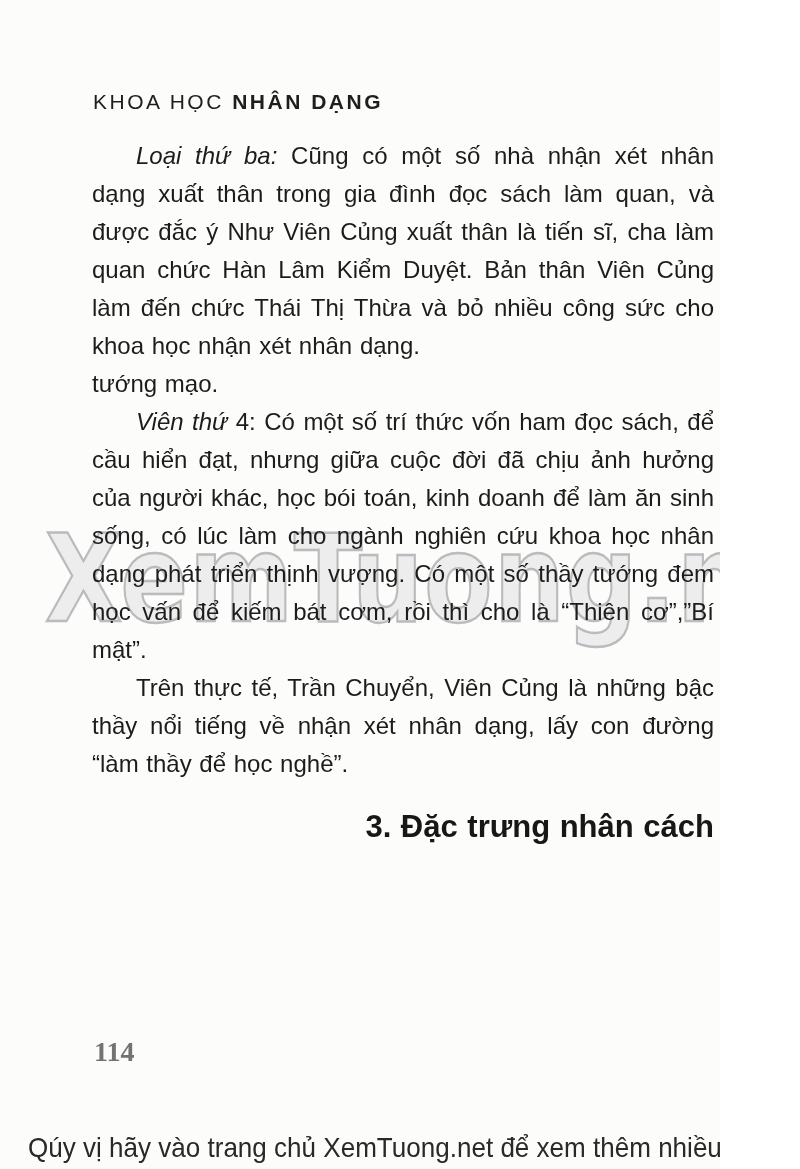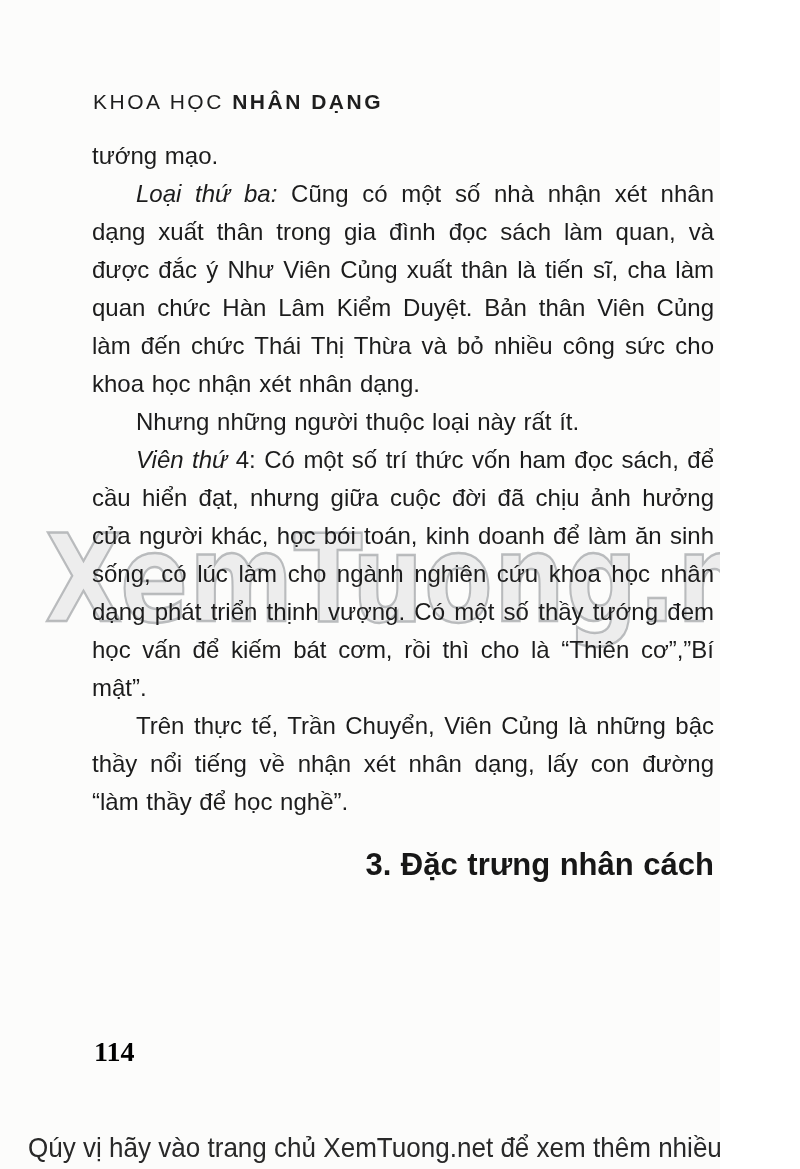--- a/index.html
+++ b/index.html
@@ -77,21 +77,21 @@
 
   
   .folio {
     position: absolute;
     top: 1036px;
     left: 94px;
     z-index: 1;
     font-family: "Liberation Serif", serif;
     font-weight: bold;
     font-size: 28px;
-    color: #000000;
+    color: #737373;
   }
 
   
   .footer-banner {
     position: absolute;
     top: 1128px;
     left: 0;
     width: 800px;
     z-index: 1;
     text-align: center;
@@ -114,25 +114,24 @@
 <div class="page">
 
   <div class="running-head">
     <span>KHOA HỌC </span><span class="bold">NHÂN DẠNG</span>
   </div>
 
   <div class="watermark">XemTuong.net</div>
 
   <div class="text-column">
 
+    <p class="para"><span class="lead-italic">Loại thứ ba:</span><span> Cũng có một số nhà nhận xét nhân dạng xuất thân trong gia đình đọc sách làm quan, và được đắc ý Như Viên Củng xuất thân là tiến sĩ, cha làm quan chức Hàn Lâm Kiểm Duyệt. Bản thân Viên Củng làm đến chức Thái Thị Thừa và bỏ nhiều công sức cho khoa học nhận xét nhân dạng.</span></p>
+
     <p class="para no-indent">tướng mạo.</p>
 
-    <p class="para"><span class="lead-italic">Loại thứ ba:</span><span> Cũng có một số nhà nhận xét nhân dạng xuất thân trong gia đình đọc sách làm quan, và được đắc ý Như Viên Củng xuất thân là tiến sĩ, cha làm quan chức Hàn Lâm Kiểm Duyệt. Bản thân Viên Củng làm đến chức Thái Thị Thừa và bỏ nhiều công sức cho khoa học nhận xét nhân dạng.</span></p>
-
-    <p class="para">Nhưng những người thuộc loại này rất ít.</p>
 
     <p class="para"><span class="lead-italic">Viên thứ</span><span> 4: Có một số trí thức vốn ham đọc sách, để cầu hiển đạt, nhưng giữa cuộc đời đã chịu ảnh hưởng của người khác, học bói toán, kinh doanh để làm ăn sinh sống, có lúc làm cho ngành nghiên cứu khoa học nhân dạng phát triển thịnh vượng. Có một số thầy tướng đem học vấn để kiếm bát cơm, rồi thì cho là “Thiên cơ”,”Bí mật”.</span></p>
 
     <p class="para">Trên thực tế, Trần Chuyển, Viên Củng là những bậc thầy nổi tiếng về nhận xét nhân dạng, lấy con đường “làm thầy để học nghề”.</p>
 
     <h2 class="section-heading">3. Đặc trưng nhân cách</h2>
 
 
   </div>
 

